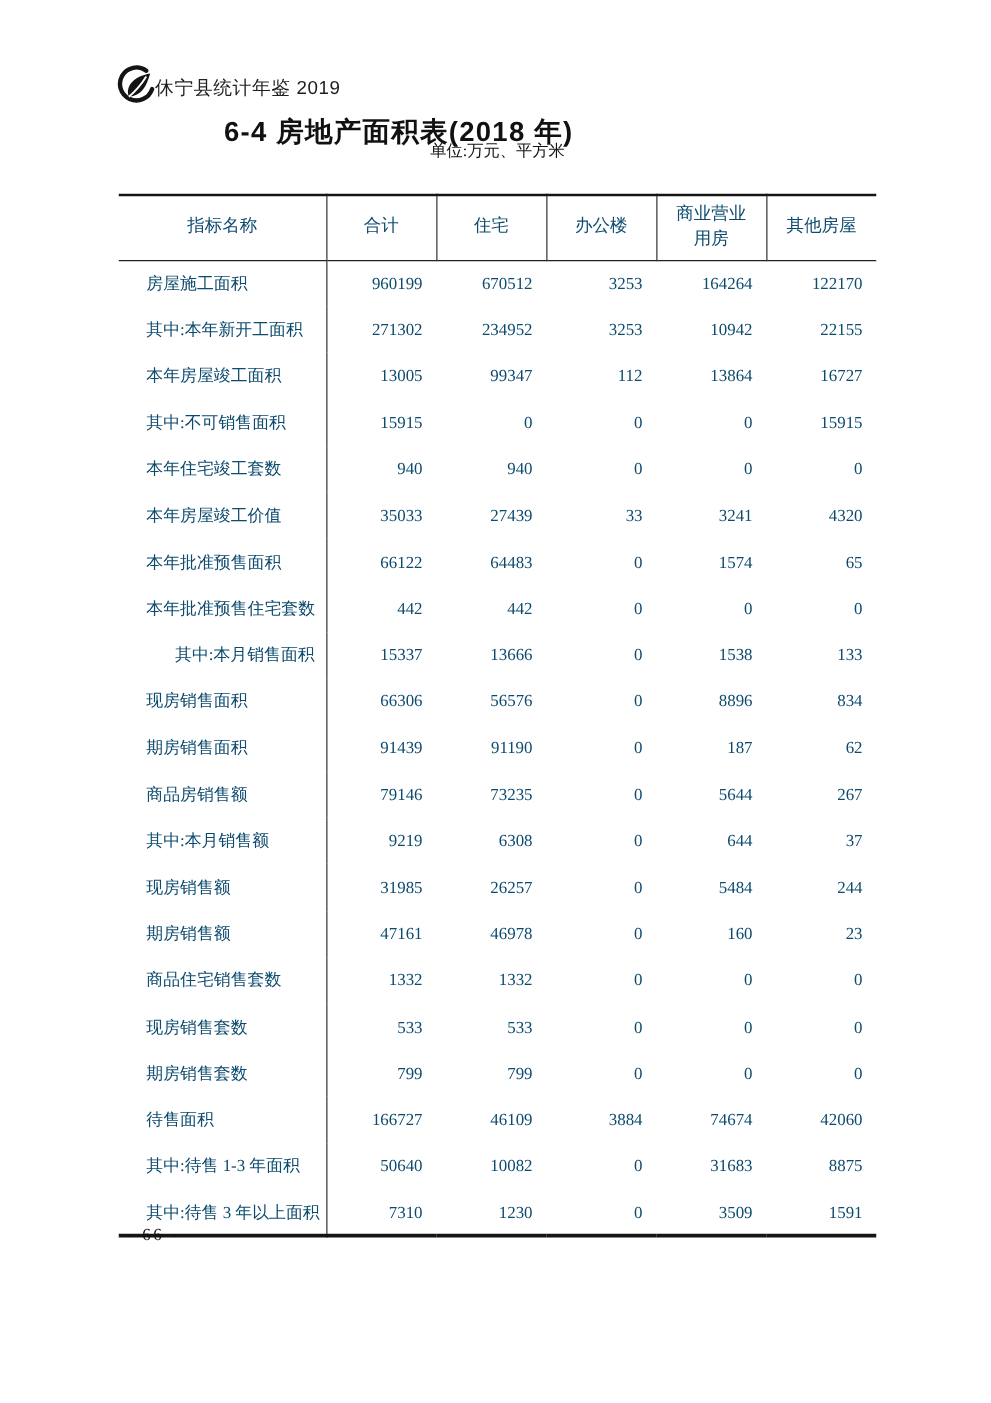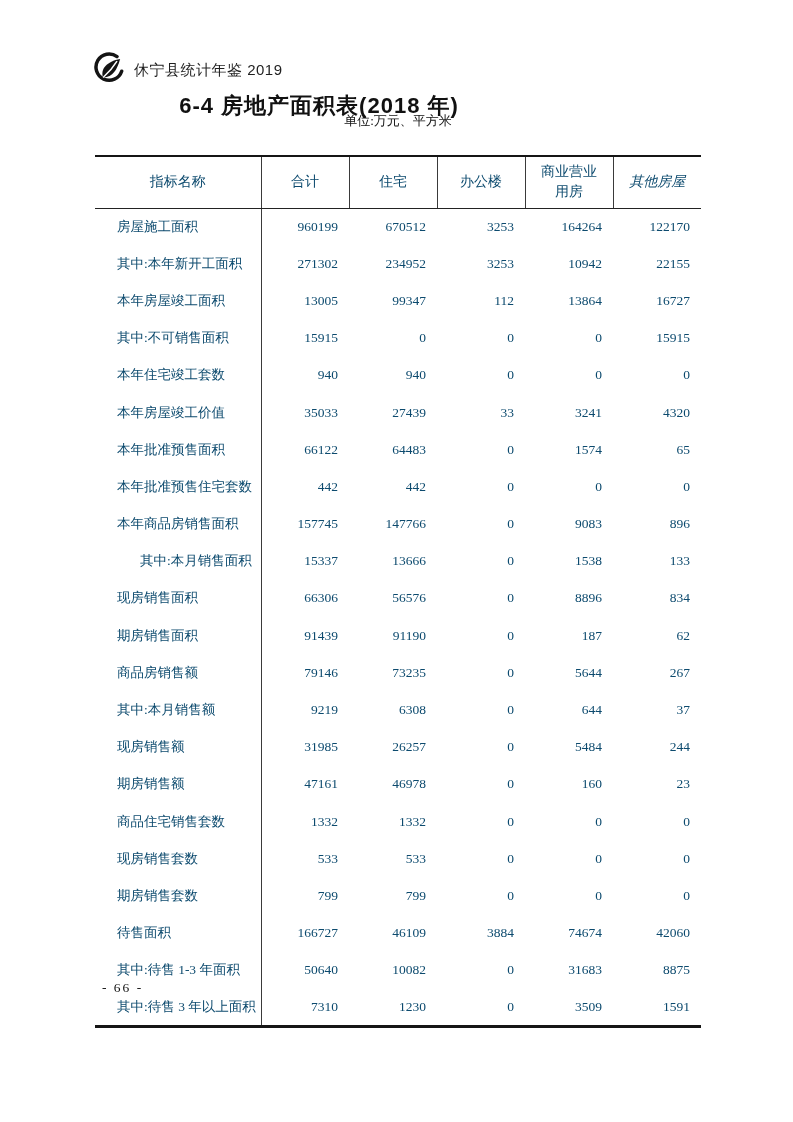--- a/index.html
+++ b/index.html
@@ -8,21 +8,21 @@
     width:793px; height:1122px;
     background:#ffffff;
     color:#1a1a1a;
     font-family:"Liberation Serif","DejaVu Serif",serif;
     overflow:hidden;
   }
 
   
   .brand {
     position:absolute; left:93px; top:52px;
-    display:flex; align-items:center; gap:10px;
+    display:flex; align-items:center; 
   }
   .brand-logo { width:31px; height:37px; display:block; }
   .brand-text {
     font-family:"Liberation Sans","DejaVu Sans",sans-serif;
     font-size:15px; color:#1f1f1f; letter-spacing:0.5px;
   }
 
   .page-title {
     position:absolute; top:91px; left:0; width:638px;
     text-align:center;
@@ -49,21 +49,21 @@
 
   thead tr { height:52px; }
   thead th {
     font-weight:normal; font-size:14px;
     text-align:center; vertical-align:middle;
     border-bottom:1.5px solid #222;
     border-right:1px solid #3a3a3a;
     white-space:pre-line; line-height:1.45;
     padding:0;
   }
-  thead th:last-child { border-right:none;font-style:italic; }
+  thead th:last-child { border-right:none; }
 
   tbody tr { height:37.2px; }
   tbody td { vertical-align:middle; padding:0; }
   tbody td.label {
     text-align:left; padding-left:22px;
     border-right:1px solid #3a3a3a;
   }
   tbody td.label.indent { padding-left:45px; }
   tbody td.num { text-align:right; padding-right:11px; }
 
@@ -178,28 +178,20 @@
 
     <tr>
       <td class="label">本年批准预售住宅套数</td>
       <td class="num">442</td>
       <td class="num">442</td>
       <td class="num">0</td>
       <td class="num">0</td>
       <td class="num">0</td>
     </tr>
 
-    <tr>
-      <td class="label">本年商品房销售面积</td>
-      <td class="num">157745</td>
-      <td class="num">147766</td>
-      <td class="num">0</td>
-      <td class="num">9083</td>
-      <td class="num">896</td>
-    </tr>
 
     <tr>
       <td class="label indent">其中:本月销售面积</td>
       <td class="num">15337</td>
       <td class="num">13666</td>
       <td class="num">0</td>
       <td class="num">1538</td>
       <td class="num">133</td>
     </tr>
 

